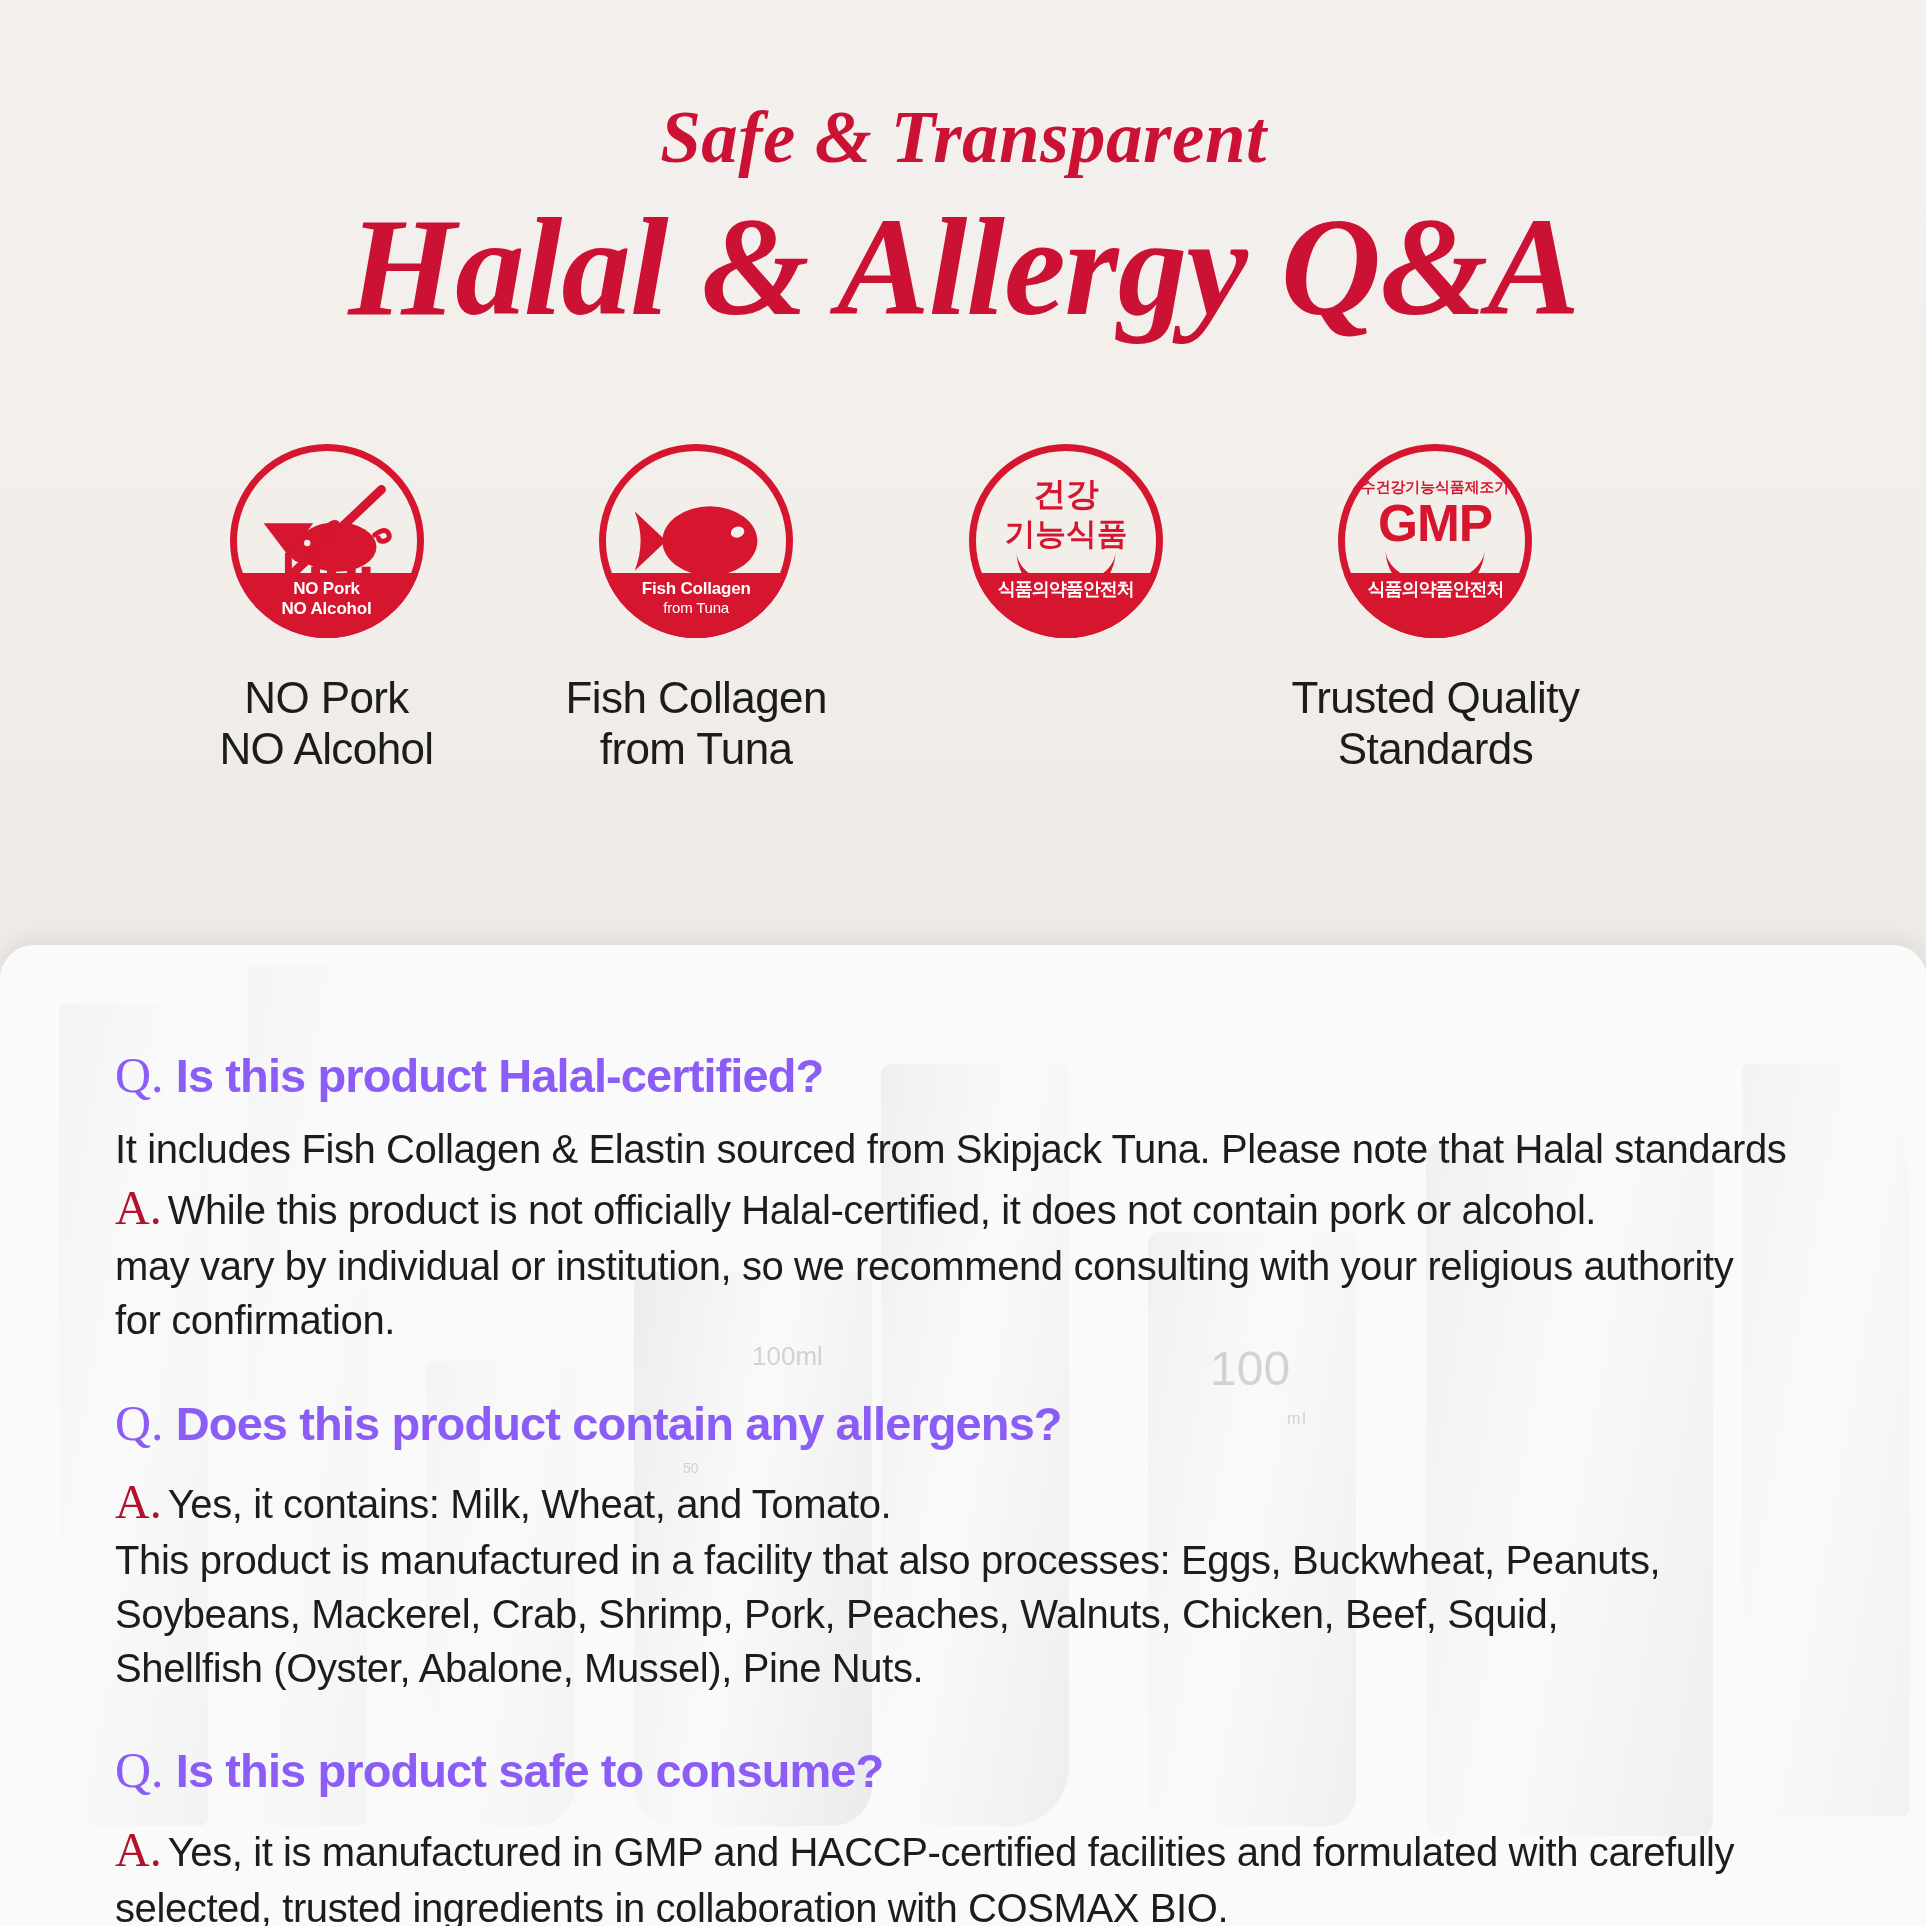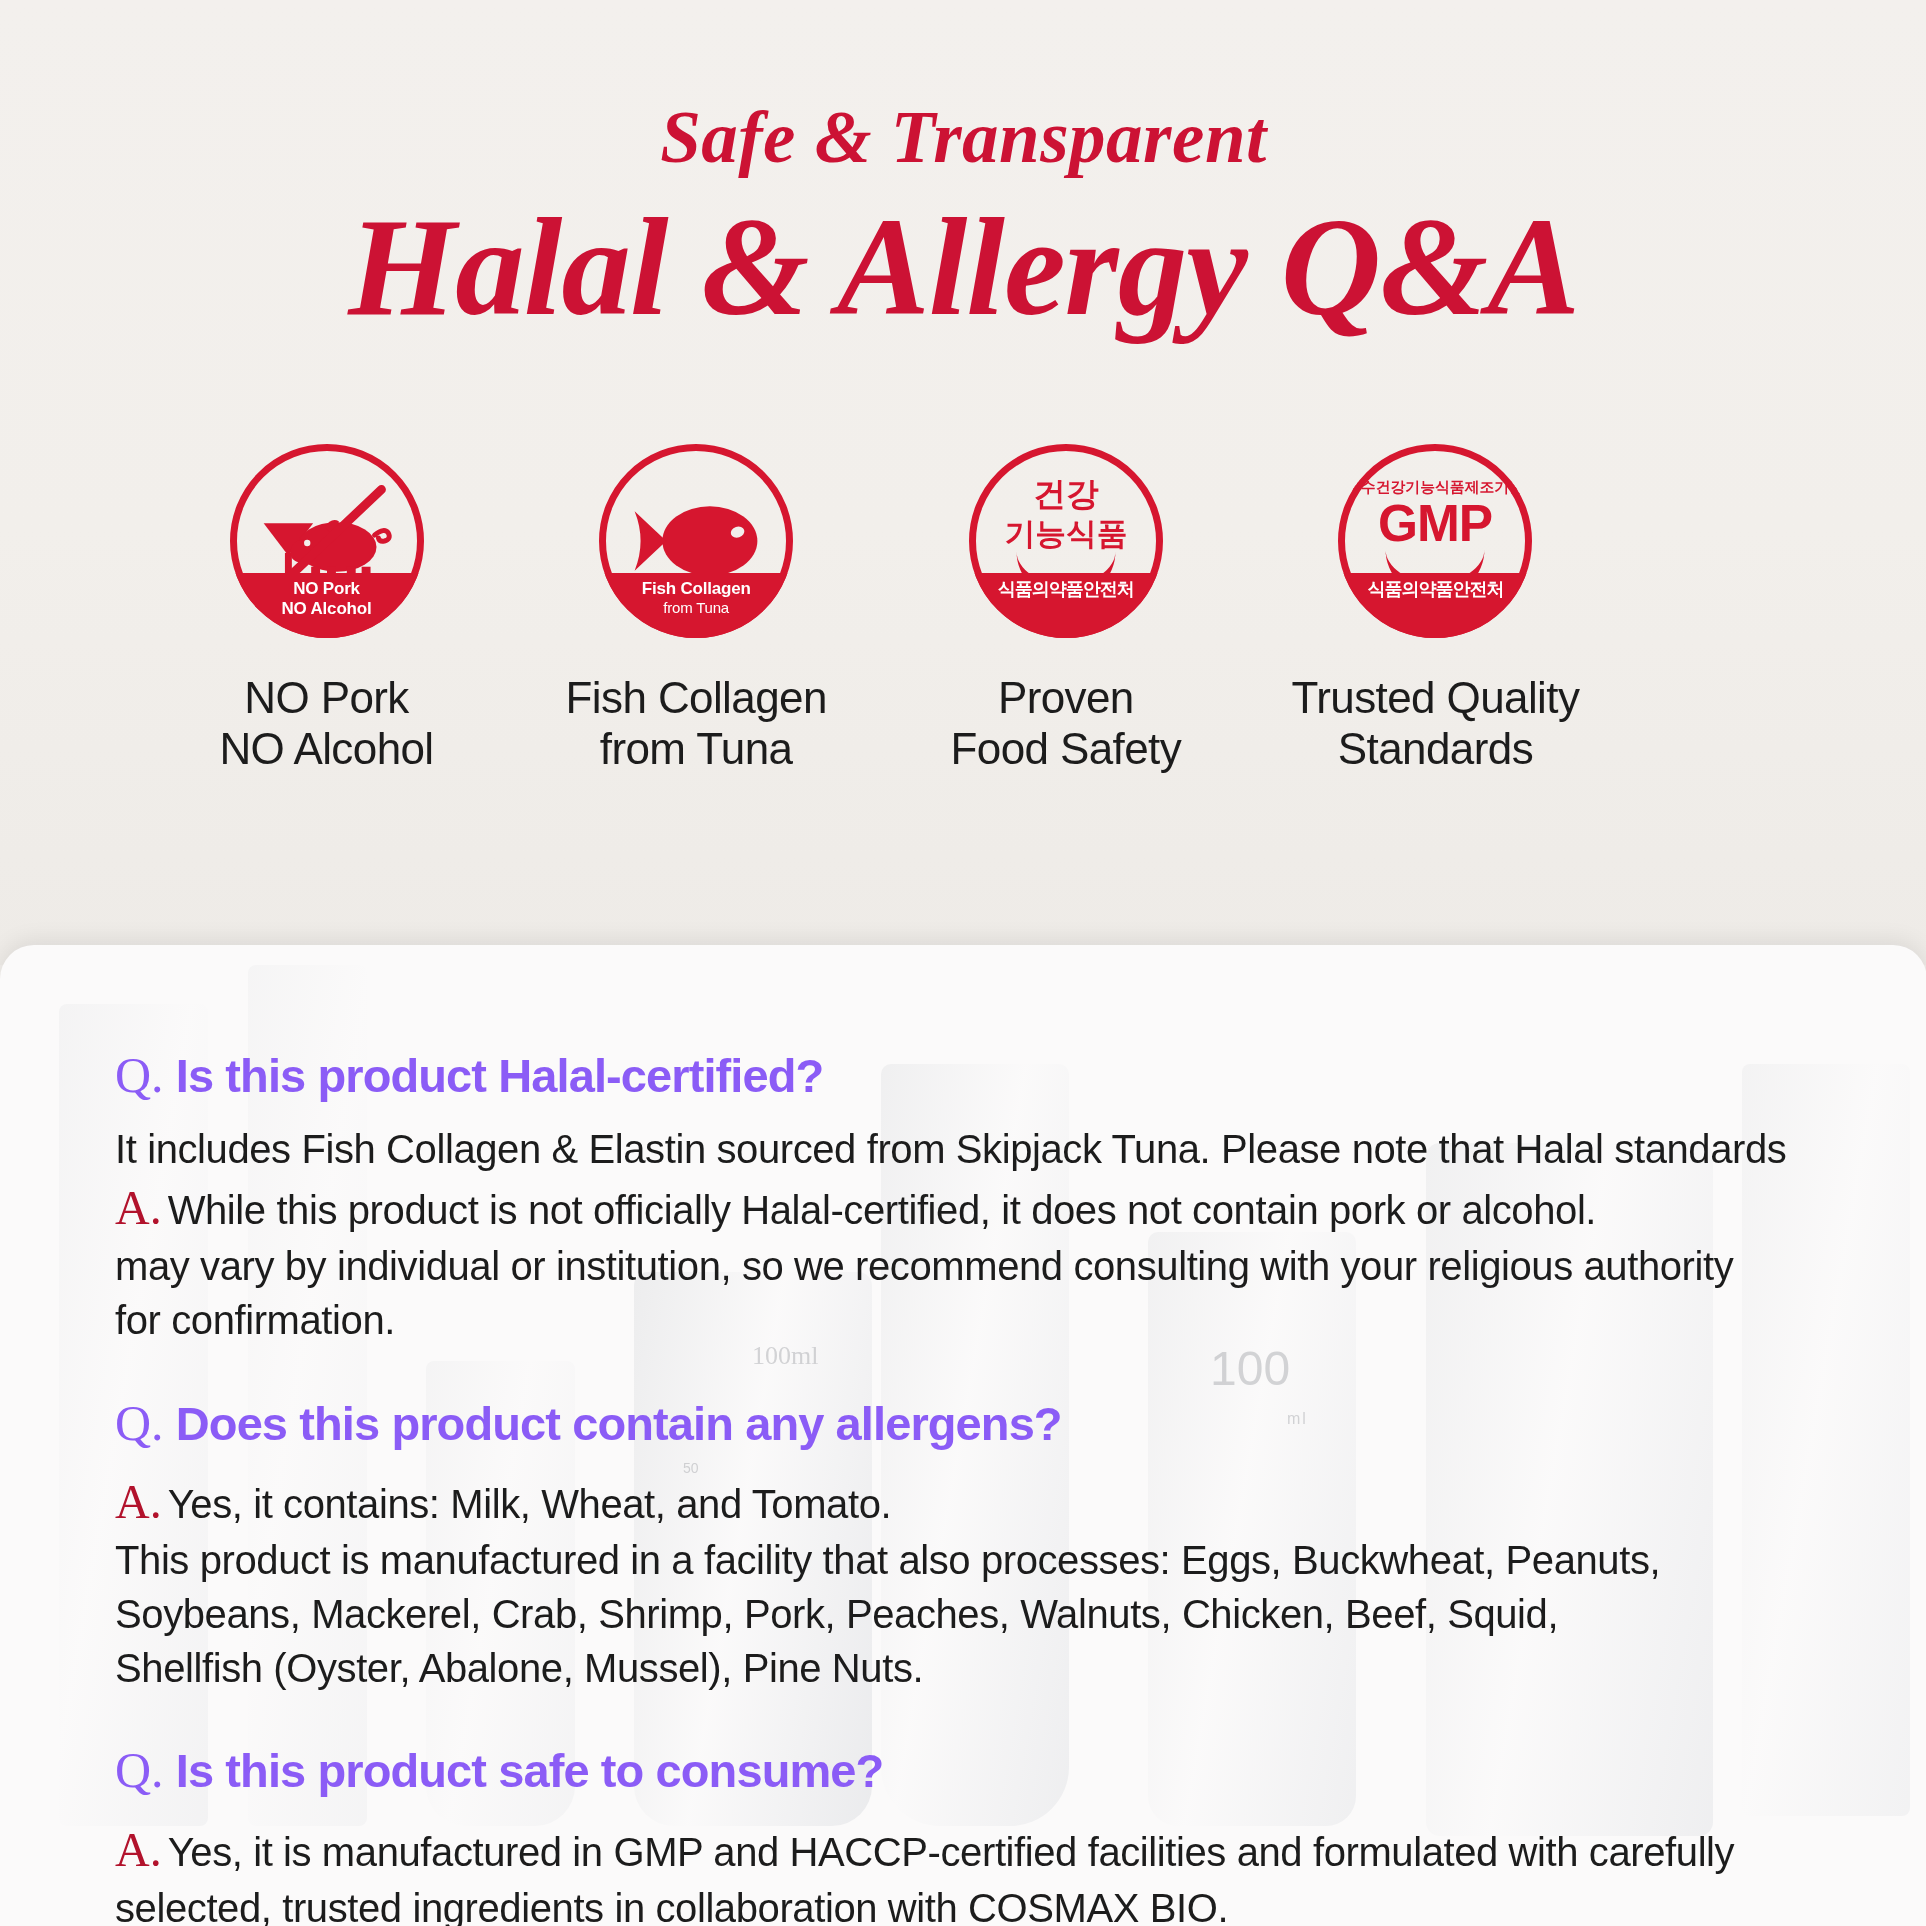--- a/index.html
+++ b/index.html
@@ -177,21 +177,21 @@
   .g5 { left: 59px;  top: 59px;  width: 149px; height: 822px; opacity:.5; }
   .g6 { left: 248px; top: 20px;  width: 119px; height: 861px; opacity:.4; }
   .g7 { left: 1742px;top: 119px; width: 168px; height: 752px; opacity:.55;}
   .g8 { left: 426px; top: 416px; width: 149px; height: 465px; opacity:.45; border-radius: 8px 8px 40px 40px;}
   .gmark {
     position: absolute;
     color: rgba(120,122,128,0.30);
     font-size: 26px;
     font-family: "Liberation Sans", sans-serif;
   }
-  .m1 { left: 752px; top: 396px; font-family: Liberation Serif, serif; }
+  .m1 { left: 752px; top: 396px; }
   .m2 { left: 1210px; top: 396px; font-size: 48px; }
   .m3 { left: 1287px; top: 465px; font-size: 16px; letter-spacing: 2px;}
   .m4 { left: 683px; top: 515px; font-size: 14px; }
 
   .qa-content {
     position: absolute;
     left: 115px;
     top: 99px;
     width: 1723px;
   }
@@ -318,24 +318,20 @@
             <text x="98" y="101" text-anchor="middle" fill="#d6162f" font-size="31" font-weight="bold" font-family="Liberation Sans, sans-serif">기능식품</text>
             <path d="M48 108 a50 50 0 0 0 100 0 a50 34 0 0 1 -100 0 z" fill="#d6162f"></path>
           </svg>
         </div>
         <div class="badge-ring"></div>
         <div class="badge-inner">
           <div class="badge-footband">
             <span class="kr">식품의약품안전처</span>
           </div>
         </div>
-      </div>
-      <div class="badge-caption">
-        <div>Proven</div>
-        <div>Food Safety</div>
       </div>
     </div>
 
     <div class="badge-cell">
       <div class="badge-mark">
         <div class="badge-inner">
           <svg class="badge-art" viewBox="0 0 196 196" xmlns="http://www.w3.org/2000/svg">
             <text x="98" y="48" text-anchor="middle" fill="#d6162f" font-size="15" font-weight="bold" font-family="Liberation Sans, sans-serif">우수건강기능식품제조기준</text>
             <text x="98" y="98" text-anchor="middle" fill="#d6162f" font-size="52" font-weight="bold" font-family="Liberation Sans, sans-serif" letter-spacing="-1">GMP</text>
             <path d="M48 106 a50 50 0 0 0 100 0 a50 34 0 0 1 -100 0 z" fill="#d6162f"></path>

